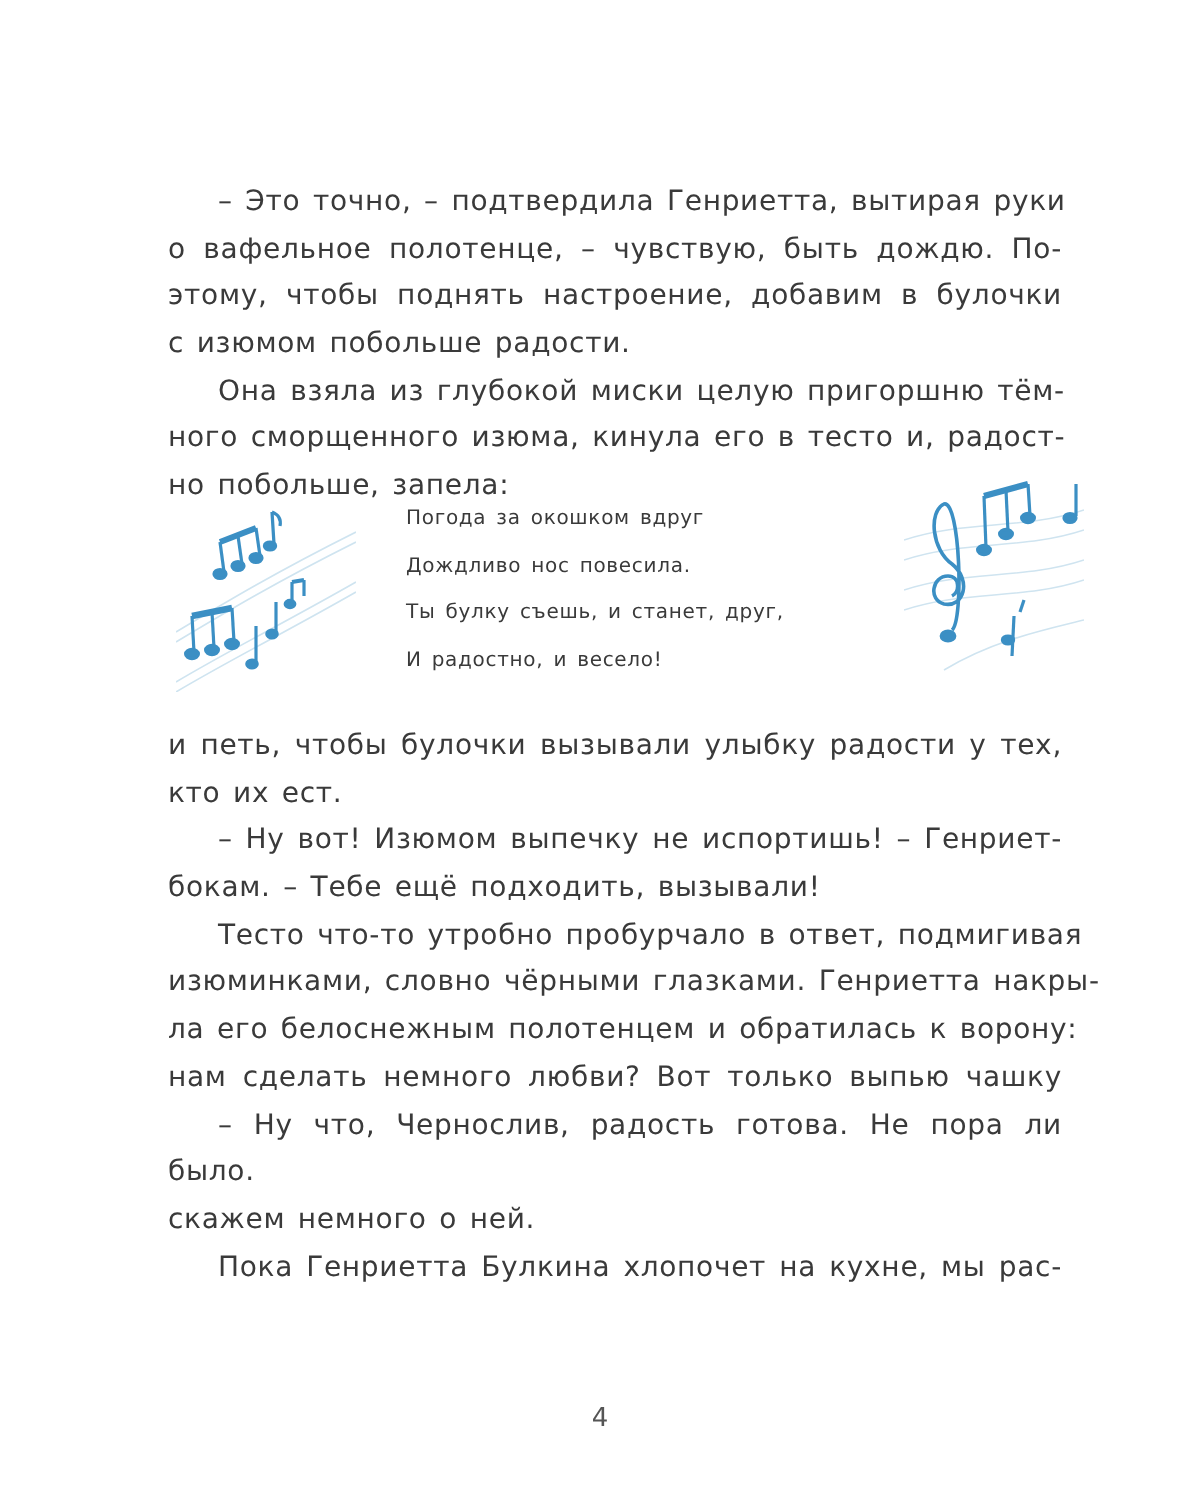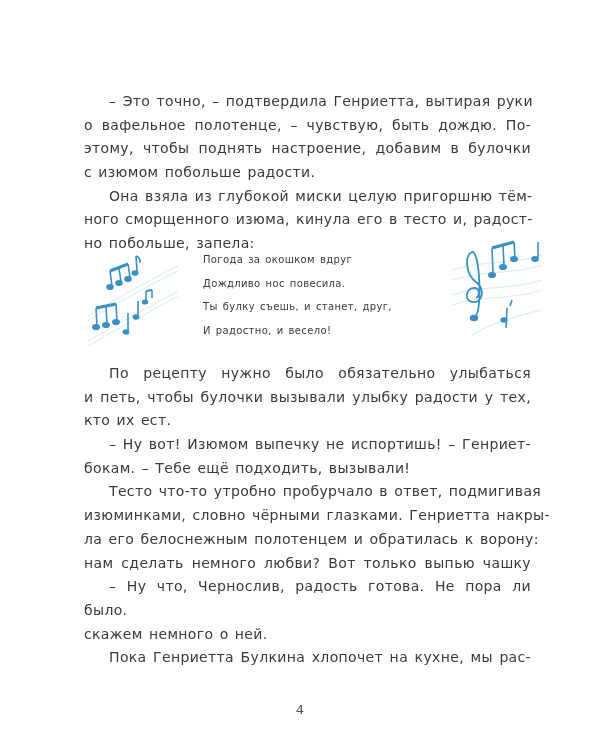--- a/index.html
+++ b/index.html
@@ -121,21 +121,20 @@
 
         <line x1="55" y1="68" x2="54" y2="88"></line>
         <ellipse cx="52" cy="80" rx="2.8" ry="2"></ellipse>
         <line x1="58" y1="66" x2="60" y2="60"></line>
       </g>
     </svg>
   </div>
 
   <div class="text-block" style="top: 362px;">
     <div>
-      <span class="line indent">По рецепту нужно было обязательно улыбаться</span>
       <span class="line">и петь, чтобы булочки вызывали улыбку радости у тех,</span>
       <span class="line last">кто их ест.</span>
     </div>
     <div>
       <span class="line indent">– Ну вот! Изюмом выпечку не испортишь! – Генриет-</span>
       <span class="line last">бокам. – Тебе ещё подходить, вызывали!</span>
     </div>
     <div>
       <span class="line indent">Тесто что-то утробно пробурчало в ответ, подмигивая</span>
       <span class="line">изюминками, словно чёрными глазками. Генриетта накры-</span>

